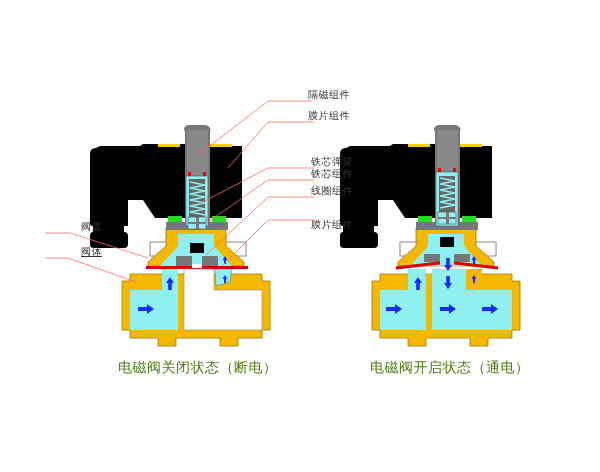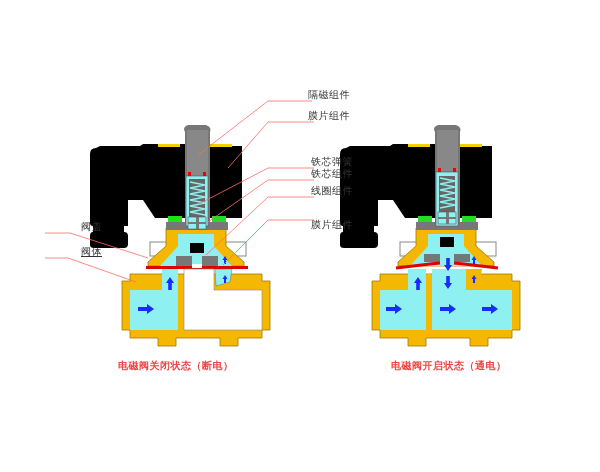--- a/index.html
+++ b/index.html
@@ -1,22 +1,22 @@
 <!DOCTYPE html>
 <html><head>
 <meta charset="utf-8">
 <style>
   html, body { margin: 0; padding: 0; background: #ffffff; }
   body { width: 600px; height: 472px; position: relative; overflow: hidden;
          font-family: "DejaVu Sans", sans-serif; }
   svg#diagram { position: absolute; left: 0; top: 0; }
   .label { position: absolute; font-size: 10px; color: #333333; white-space: nowrap;
            font-family: "DejaVu Sans", sans-serif; letter-spacing: 0.5px; padding-left: 36px; }
-  .caption { position: absolute; font-size: 10px; color: #ef4444; white-space: nowrap;
-             font-family: "DejaVu Serif", serif; letter-spacing: 0.5px; font-weight: bold; }
+  .caption { position: absolute; font-size: 14px; color: #4d7c0f; white-space: nowrap;
+             font-family: "DejaVu Serif", serif; letter-spacing: 0.5px; }
 </style>
 </head>
 <body>
 
 <svg id="diagram" width="600" height="472" viewBox="0 0 600 472" xmlns="http://www.w3.org/2000/svg">
   <defs>
     <marker id="arr" viewBox="0 0 10 10" refX="5" refY="5" markerWidth="6" markerHeight="6" orient="auto"></marker>
     <g id="arrowR">
       <path d="M0,-2 L9,-2 L9,-5 L16,0 L9,5 L9,2 L0,2 Z" fill="#1a2bff"></path>
     </g>
@@ -148,13 +148,13 @@
 <div class="label" style="left:272px; top:88px;">隔磁组件</div>
 <div class="label" style="left:272px; top:109px;">膜片组件</div>
 <div class="label" style="left:275px; top:155px;">铁芯弹簧</div>
 <div class="label" style="left:275px; top:167px;">铁芯组件</div>
 <div class="label" style="left:275px; top:184px;">线圈组件</div>
 <div class="label" style="left:275px; top:218px;text-align:right;">膜片组件</div>
 <div class="label" style="left:45px; top:220px;text-align:center;">阀盖</div>
 <div class="label" style="left:45px; top:245px;text-decoration:underline;">阀体</div>
 
 <div class="caption" style="left:118px; top:359px;">电磁阀关闭状态（断电）</div>
-<div class="caption" style="left:370px; top:359px;margin-left:21px;">电磁阀开启状态（通电）</div>
+<div class="caption" style="left:370px; top:359px;">电磁阀开启状态（通电）</div>
 
 </body></html>

